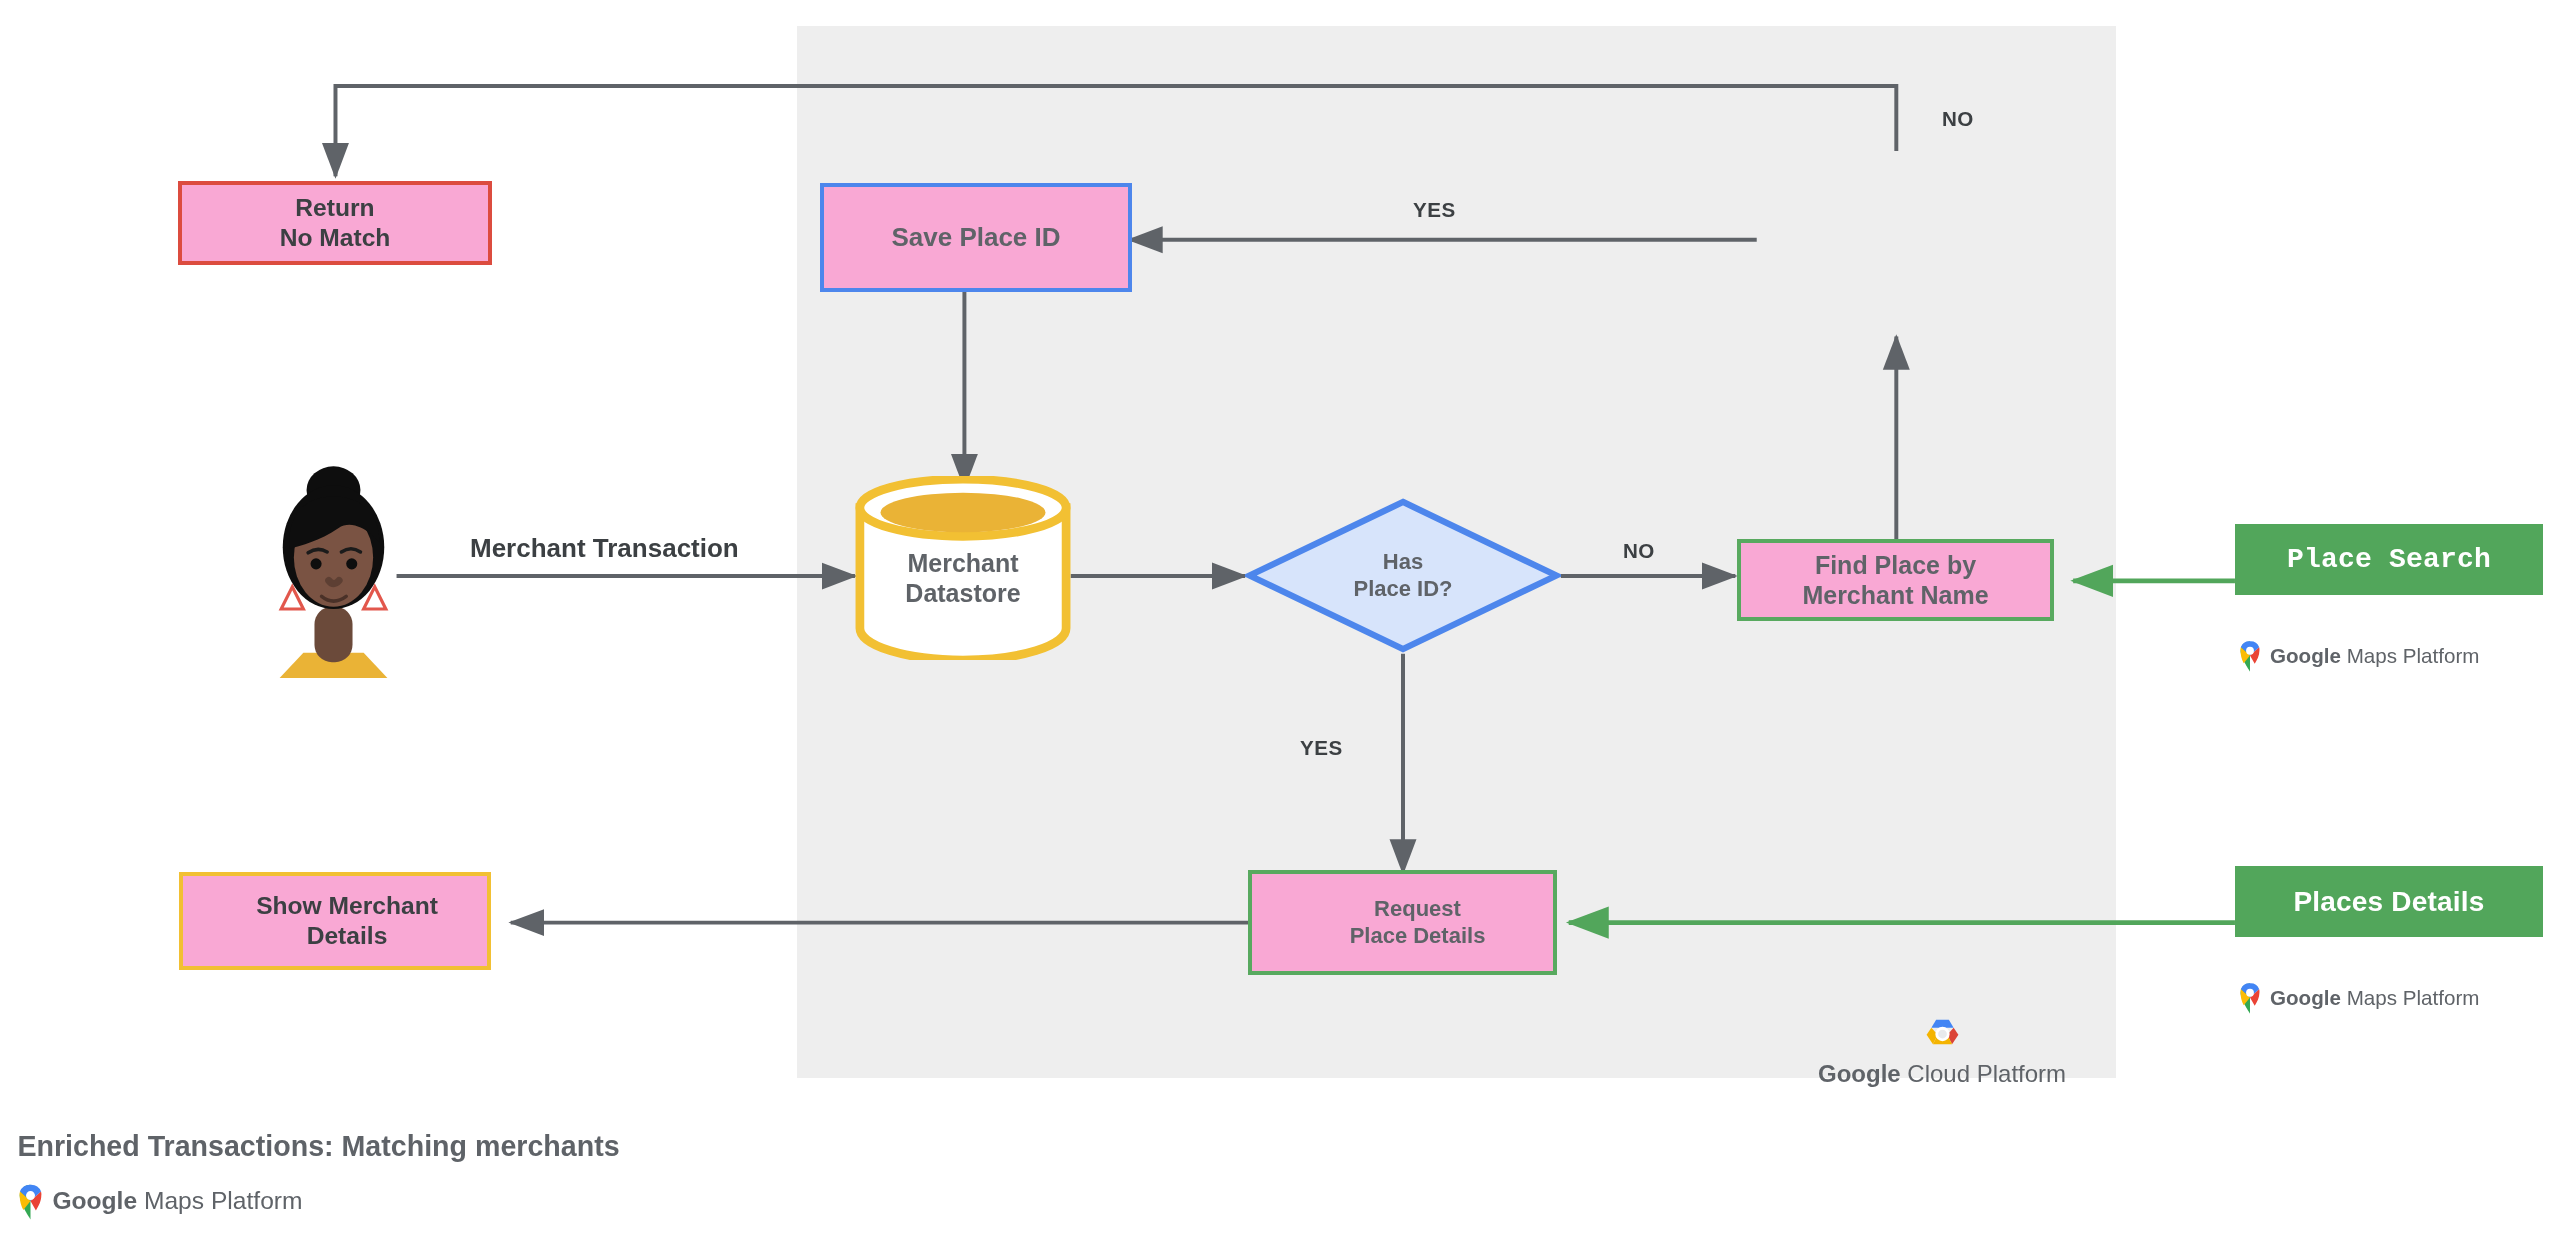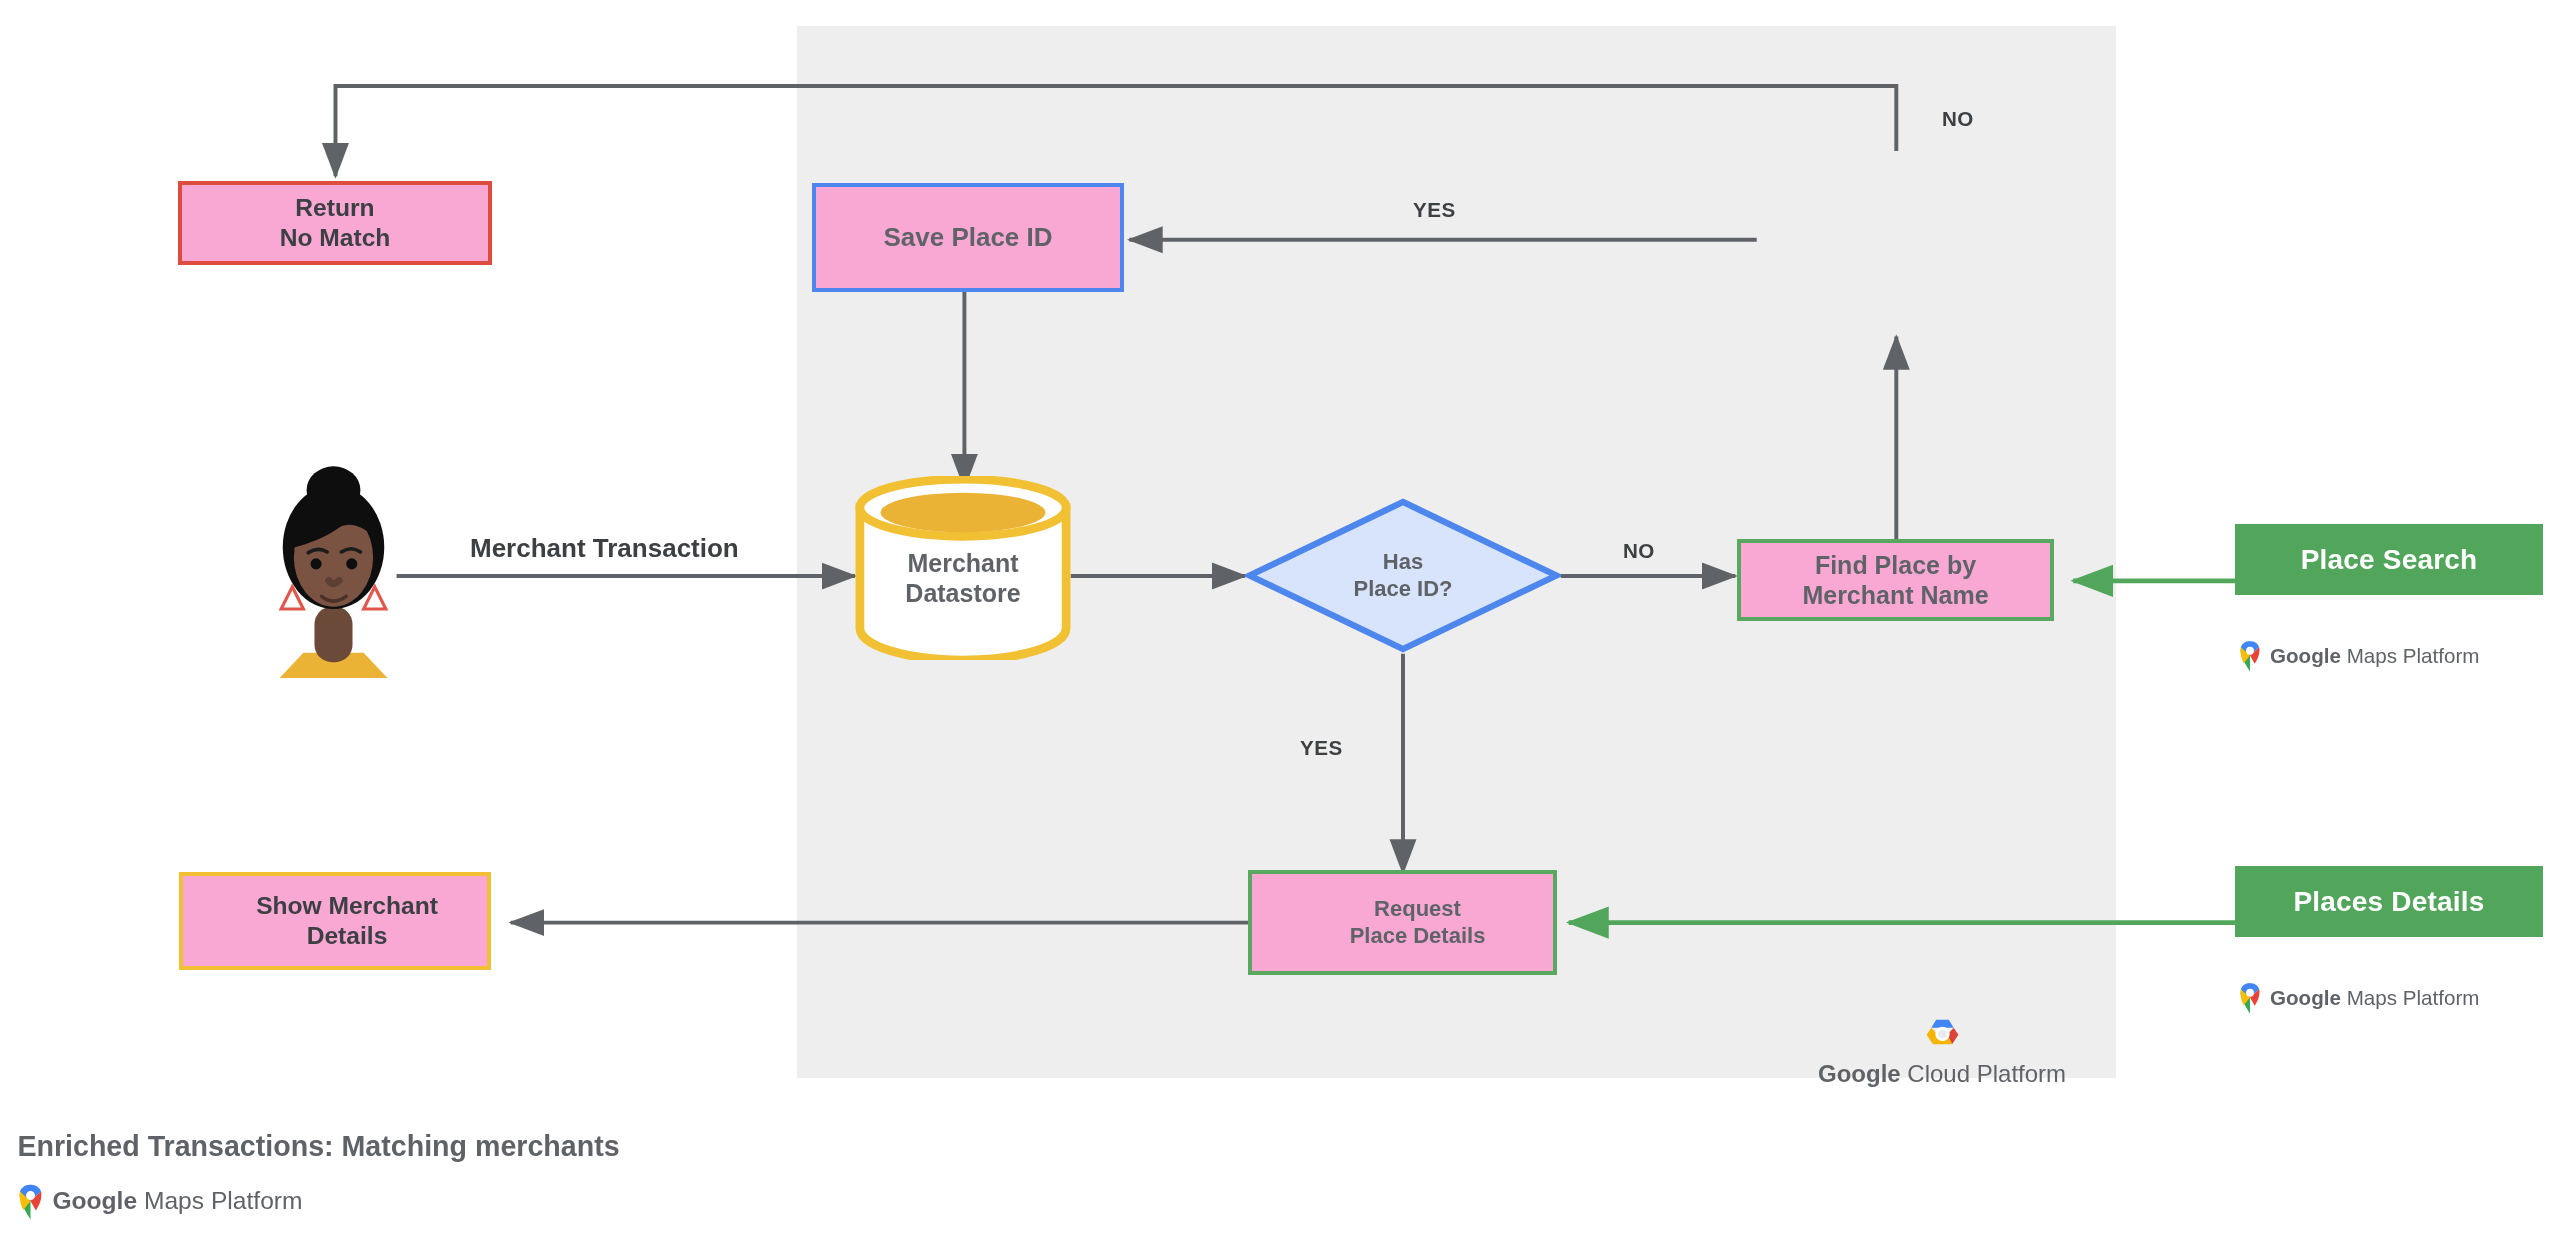--- a/index.html
+++ b/index.html
@@ -28,21 +28,21 @@
     display: flex;
     align-items: center;
     justify-content: center;
     text-align: center;
     background: #f9a8d4;
     line-height: 1.22;
   }
   .node .lbl { white-space: pre-line; }
 
   .box-red    { border: 4.8px solid #dc4c3f; }
-  .box-blue   { border: 4.8px solid #4d86ec; }
+  .box-blue   { border: 4.8px solid #4d86ec; margin-left: 8px; }
   .box-green  { border: 4.8px solid #58a95f; }
   .box-yellow { border: 4.8px solid #f2c033; }
 
   .txt-dark   { color: #3c4043; font-weight: bold; }
   .txt-gray   { color: #5f6368; font-weight: bold; }
 
   
   .chip {
     position: absolute;
     background: #52a65b;
@@ -224,21 +224,21 @@
   <div class="node box-green txt-gray" style="left:1248px; top:870px; width:309px; height:105px; font-size:22px;padding-left:30px;">
     <span class="lbl">Request
 Place Details</span>
   </div>
 
   <div class="node box-yellow txt-dark" style="left:179px; top:872px; width:312px; height:98px; font-size:24.6px;padding-left:24px;">
     <span class="lbl">Show Merchant
 Details</span>
   </div>
 
-  <div class="chip" style="left:2235px; top:524px; width:308px; height:71px; font-size:28px;">
+  <div class="chip" style="left:2235px; top:524px; width:308px; height:71px; font-size:28px;font-family:Liberation Mono, monospace;">
     <span>Place Search</span>
   </div>
   <div class="gmp-logo" style="left:2238px; top:639px;">
     <svg width="24" height="33" viewBox="0 0 30 42">
       <path d="M15 41.5 C15 41.5 3 24 3 15 A12 12 0 0 1 15 3 Z" fill="#34a853"></path>
       <path d="M3.3 10.5 A12 12 0 0 1 15 3 A12 12 0 0 1 26.7 10.5 L15 21 Z" fill="#4285f4"></path>
       <path d="M3.3 10.5 L15 21 L7 31 C4.6 26.6 3 21 3 15 A12 12 0 0 1 3.3 10.5 Z" fill="#fbbc04"></path>
       <path d="M26.7 10.5 A12 12 0 0 1 27 15 C27 21 24 27 21 31.5 L15 21 Z" fill="#ea4335"></path>
       <circle cx="15" cy="15" r="5" fill="#ffffff"></circle>
     </svg>

